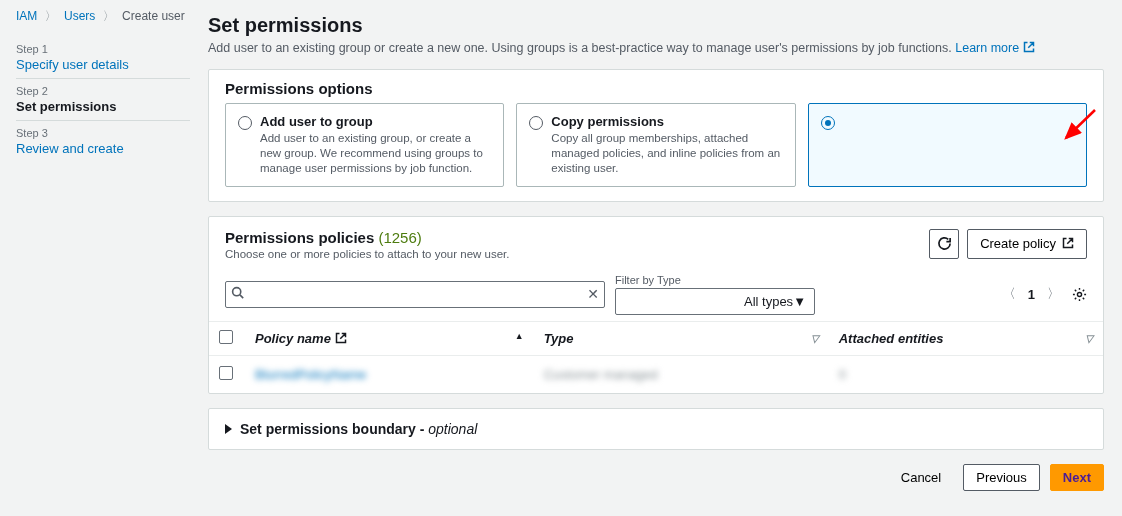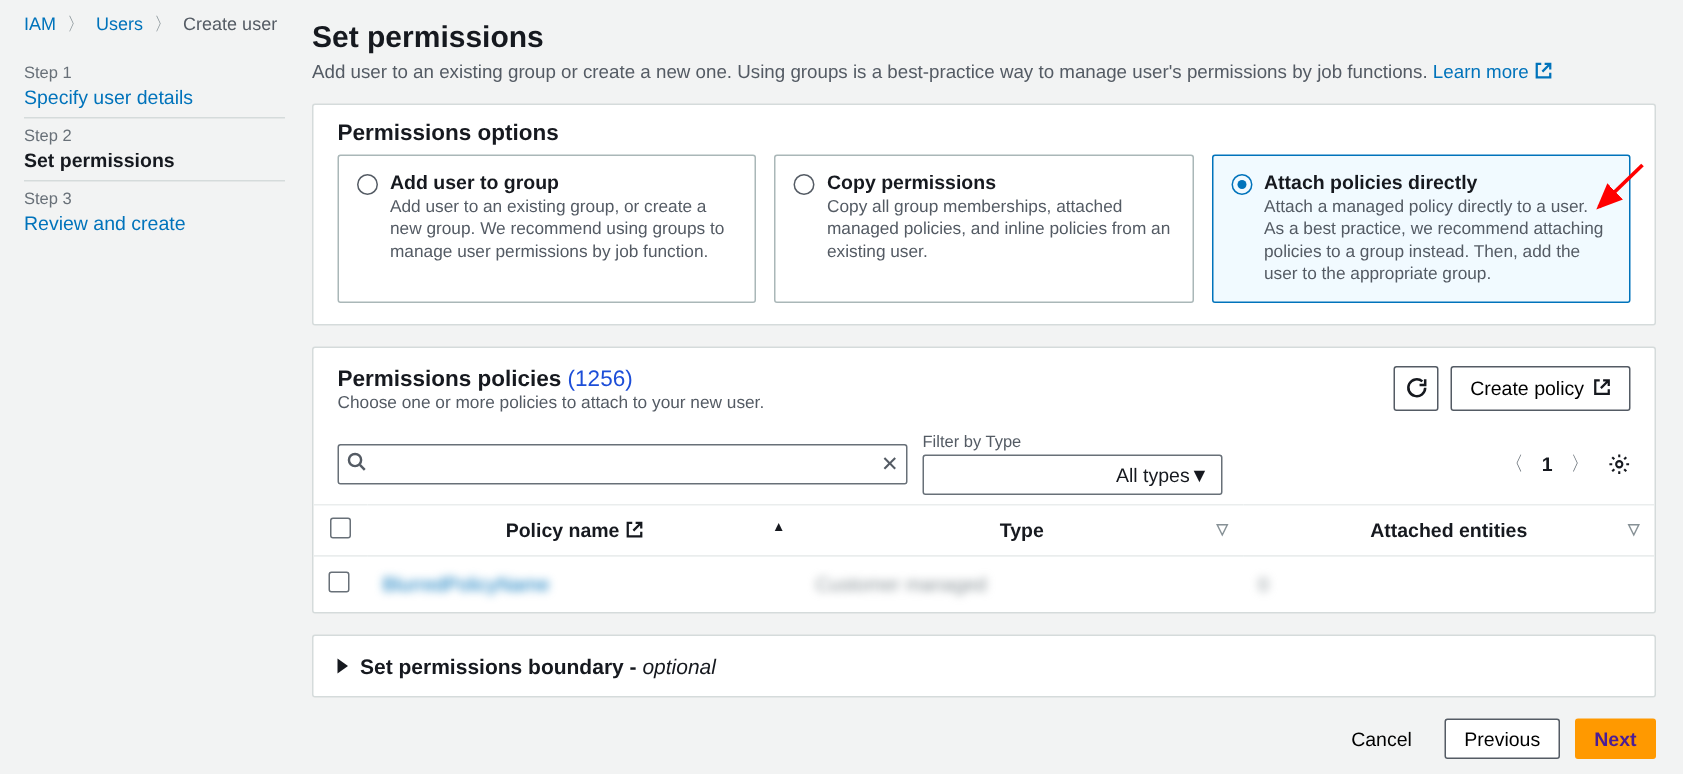--- a/index.html
+++ b/index.html
@@ -25,39 +25,39 @@
   .option-row { display: flex; gap: 12px; }
   .option { flex: 1; border: 1px solid #aab7b8; border-radius: 2px; padding: 10px 12px; display: flex; gap: 8px; cursor: pointer; background: #fff; }
   .option.selected { border-color: #0073bb; background: #f1faff; }
   .radio { width: 14px; height: 14px; border: 1px solid #545b64; border-radius: 50%; flex: none; margin-top: 2px; position: relative; }
   .option.selected .radio { border-color: #0073bb; }
   .option.selected .radio::after { content: ""; position: absolute; inset: 3px; border-radius: 50%; background: #0073bb; }
   .option-title { font-size: 13px; font-weight: 700; margin-bottom: 2px; }
   .option-desc { font-size: 11.5px; color: #545b64; line-height: 1.3; }
   .policies-header { display: flex; justify-content: space-between; align-items: flex-start; padding: 12px 16px 4px; }
   .policies-title { font-size: 15px; font-weight: 700; }
-  .policies-title .count { font-weight: 400; color: #1d4ed8; }
+  .policies-title .count { font-weight: 400; color: #4d7c0f; }
   .policies-sub { font-size: 11.5px; color: #545b64; margin-top: 2px; }
   .btn { border: 1px solid #545b64; background: #fff; padding: 5px 12px; font-size: 13px; border-radius: 2px; cursor: pointer; display: inline-flex; align-items: center; gap: 6px; }
   .btn.primary { background: #ff9900; border-color: #ff9900; color: #4c1d95; font-weight: 700; }
   .btn.ghost { border: none; background: transparent; }
   .icon-btn { border: 1px solid #545b64; background: #fff; width: 30px; height: 30px; display: inline-flex; align-items: center; justify-content: center; border-radius: 2px; cursor: pointer; }
   .filter-row { display: flex; align-items: center; gap: 10px; padding: 10px 16px 6px; flex-wrap: wrap; }
   .search-wrap { position: relative; flex: 0 0 380px; }
   .search-wrap input { width: 100%; padding: 5px 24px 5px 26px; border: 1px solid #687078; border-radius: 2px; font-size: 13px; }
   .search-icon { position: absolute; left: 6px; top: 50%; transform: translateY(-50%); font-size: 13px; color: #545b64; }
   .clear-icon { position: absolute; right: 6px; top: 50%; transform: translateY(-50%); font-size: 14px; color: #545b64; cursor: pointer; }
   .filter-col { display: flex; flex-direction: column; gap: 2px; }
   .filter-label { font-size: 11px; color: #545b64; }
   .select { border: 1px solid #687078; padding: 5px 8px; width: 200px; display: flex; justify-content: flex-end; align-items: center; background: #fff; cursor: pointer; border-radius: 2px; font-size: 13px; }
   .pager { margin-left: auto; display: flex; align-items: center; gap: 8px; color: #687078; }
   .pager .pg { color: #16191f; font-weight: 600; }
   .pager .nav-arrow { cursor: pointer; padding: 2px 4px; }
   .table { width: 100%; border-collapse: collapse; }
-  .table th { text-align: center; font-size: 13px; font-weight: 700; padding: 8px 10px; border-top: 1px solid #eaeded; border-bottom: 1px solid #eaeded; position: relative; }
+  .table th { text-align: left; font-size: 13px; font-weight: 700; padding: 8px 10px; border-top: 1px solid #eaeded; border-bottom: 1px solid #eaeded; position: relative; font-style: italic; }
   .table th .sort { font-size: 9px; margin-left: 4px; }
   .table th .filt { position: absolute; right: 10px; top: 50%; transform: translateY(-50%); font-size: 10px; color: #879196; cursor: pointer; }
   .table td { padding: 10px 10px; font-size: 13px; color: #545b64; }
   .checkbox { width: 14px; height: 14px; border: 1px solid #687078; border-radius: 2px; display: inline-block; }
   .blurred { filter: blur(3px); display: inline-block; color: #0073bb; }
   .blurred.gray { color: #879196; }
   .ext-icon svg { width: 12px; height: 12px; vertical-align: -1px; }
   .boundary { display: flex; align-items: center; gap: 8px; padding: 12px 16px; font-size: 14px; font-weight: 700; cursor: pointer; }
   .boundary .opt { font-style: italic; font-weight: 500; }
   .caret-right { width: 0; height: 0; border-top: 5px solid transparent; border-bottom: 5px solid transparent; border-left: 7px solid #16191f; }
@@ -124,24 +124,20 @@
           </div>
           <div class="option">
             <div class="radio"></div>
             <div>
               <div class="option-title">Copy permissions</div>
               <div class="option-desc">Copy all group memberships, attached managed policies, and inline policies from an existing user.</div>
             </div>
           </div>
           <div class="option selected">
             <div class="radio"></div>
-            <div>
-              <div class="option-title">Attach policies directly</div>
-              <div class="option-desc">Attach a managed policy directly to a user. As a best practice, we recommend attaching policies to a group instead. Then, add the user to the appropriate group.</div>
-            </div>
           </div>
         </div>
       </div>
     </div>
 
     <div class="panel">
       <div class="policies-header">
         <div>
           <span class="policies-title">
             <span>Permissions policies</span>

